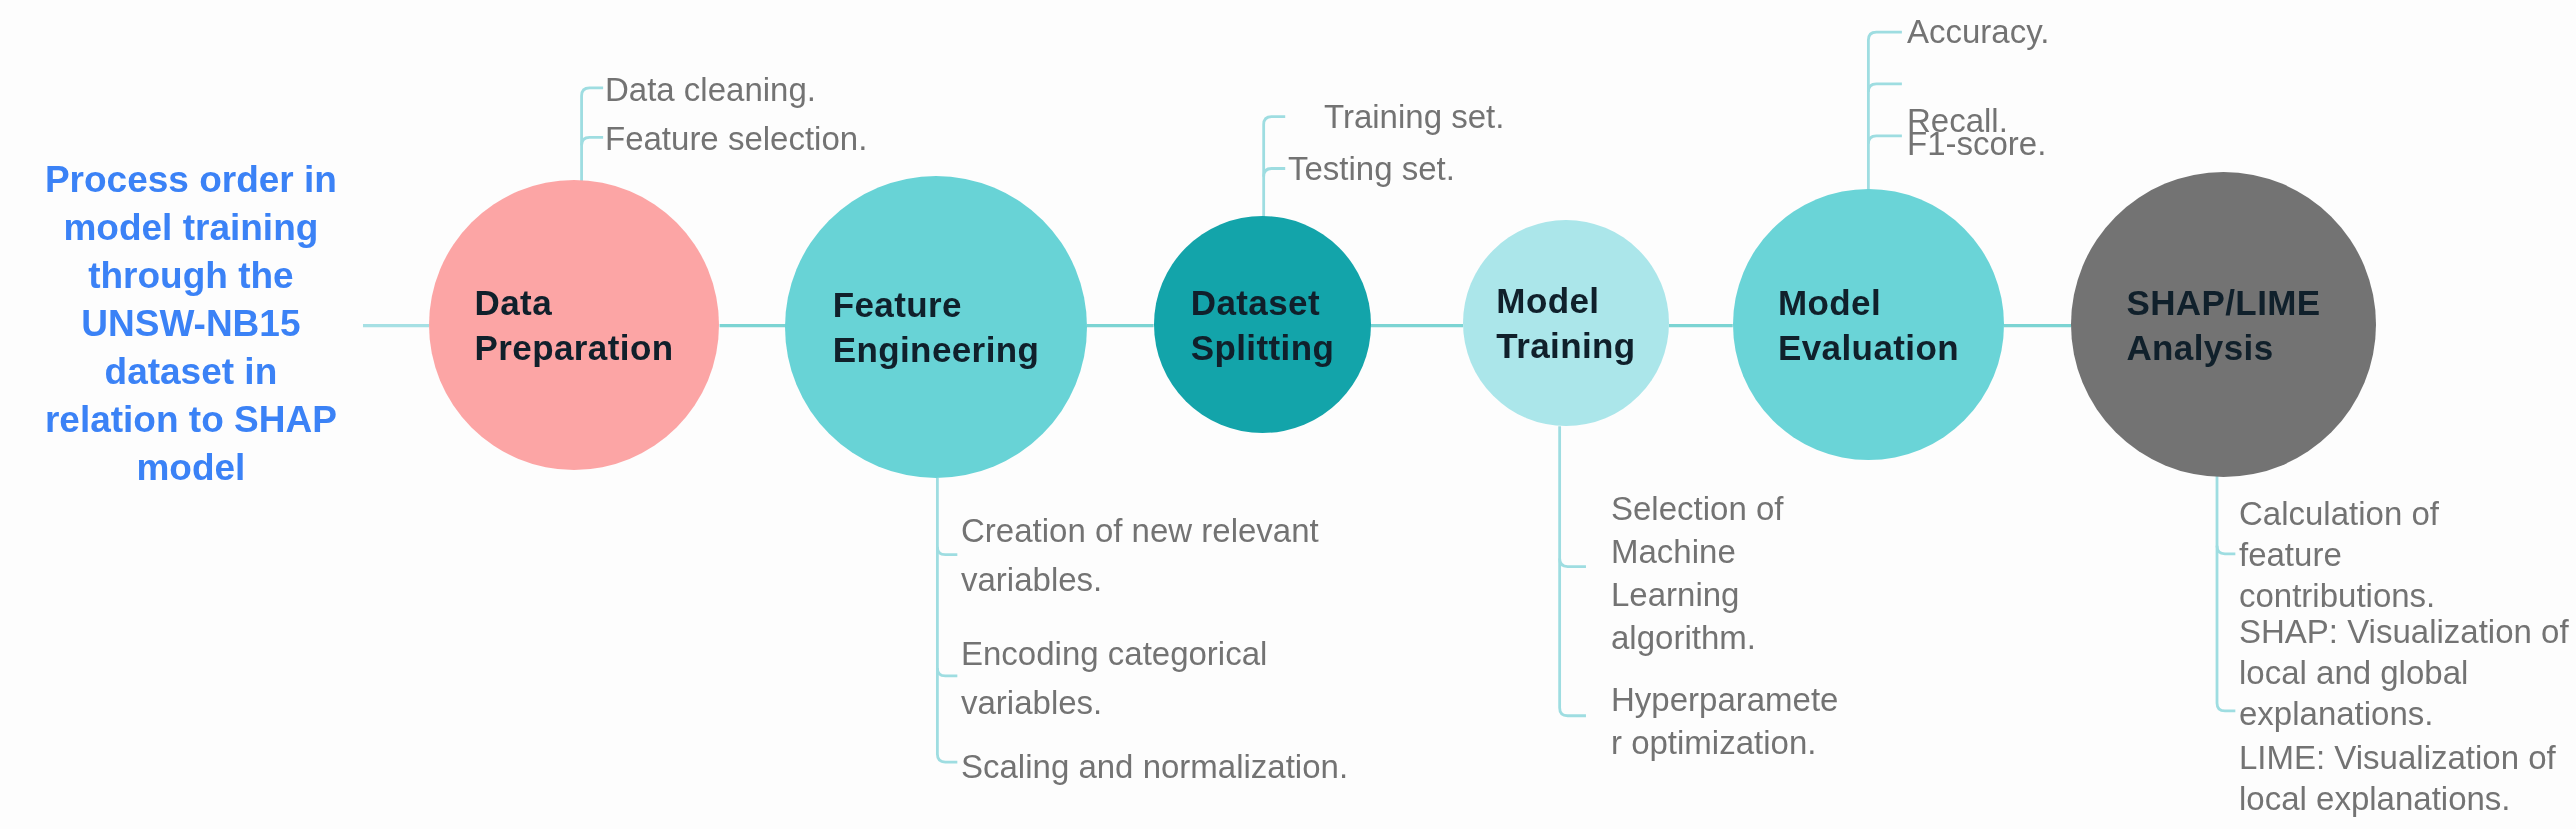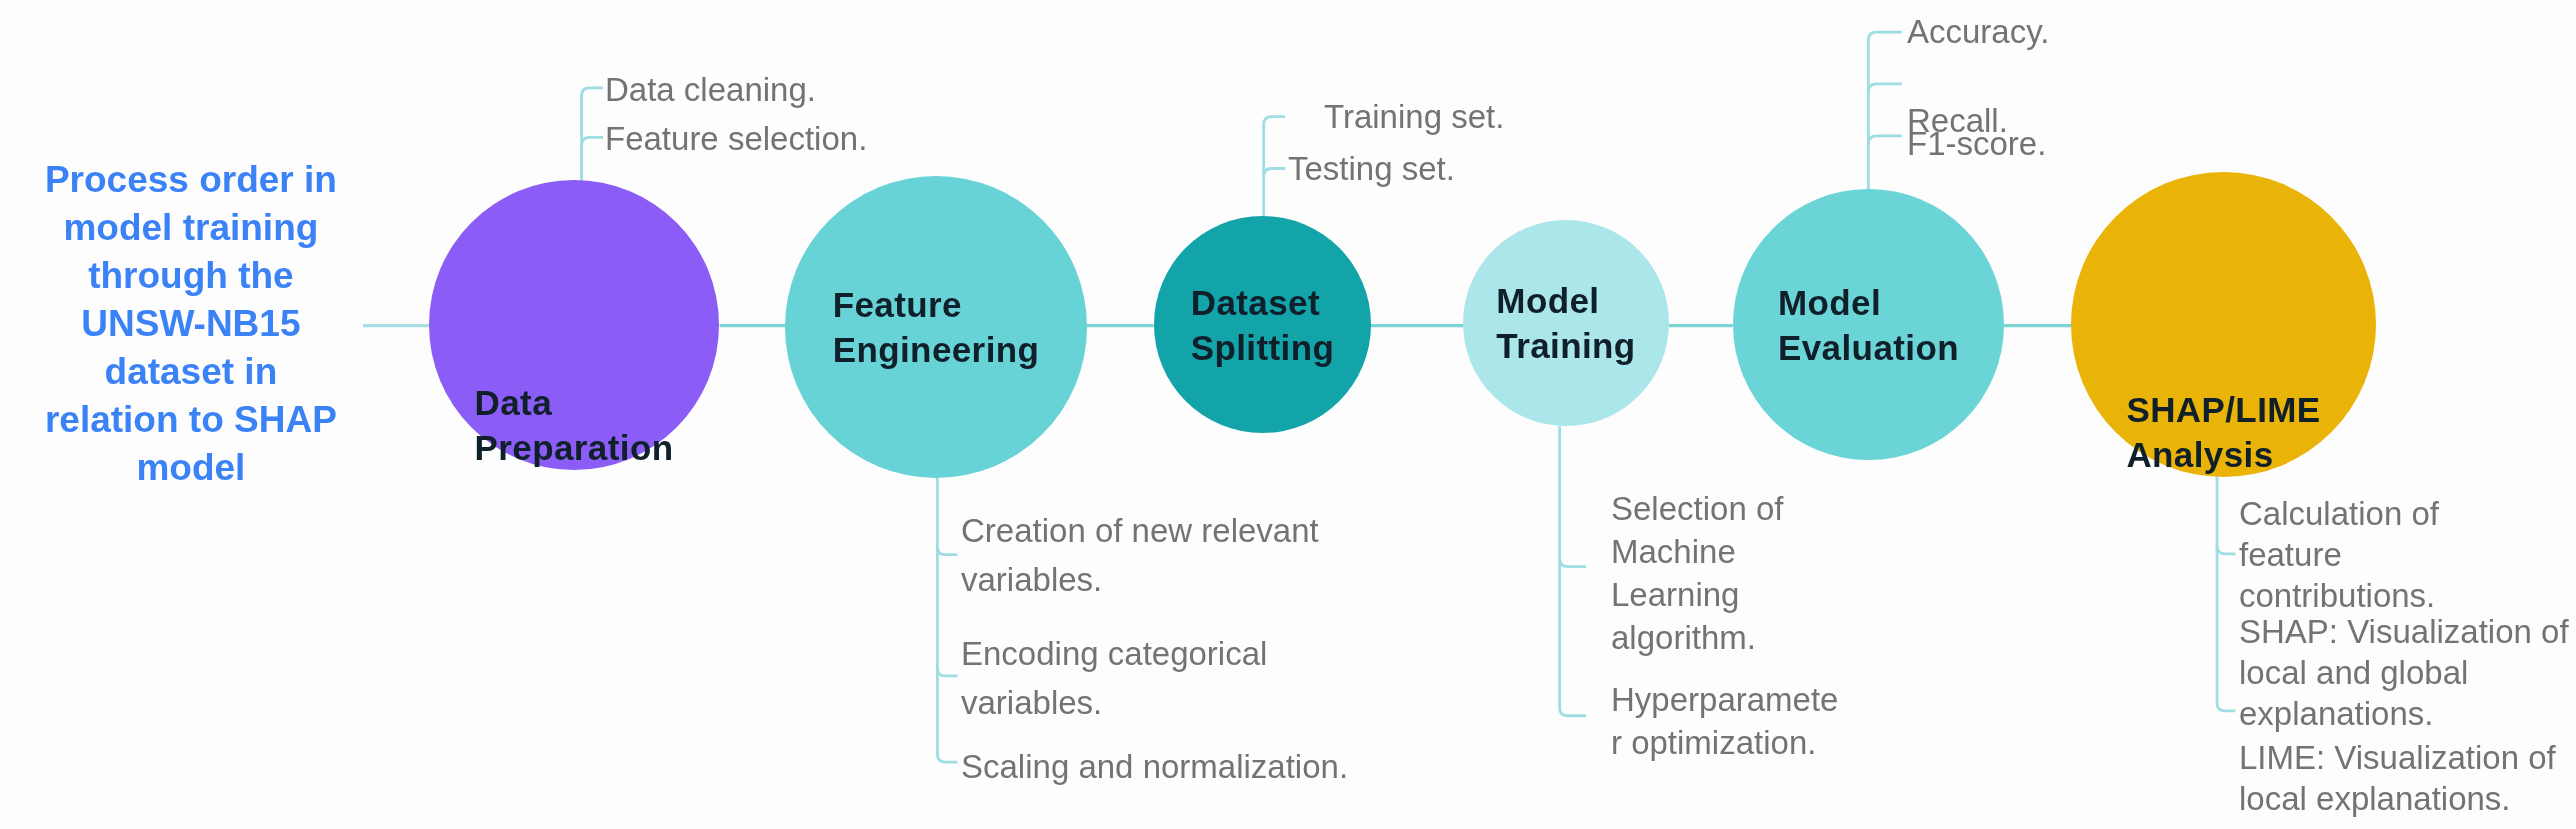--- a/index.html
+++ b/index.html
@@ -95,21 +95,21 @@
   </svg>
 
   <div class="title">Process order in
 model training
 through the
 UNSW-NB15
 dataset in
 relation to SHAP
 model</div>
 
-  <div class="circle" style="left: 429px; top: 180px; width: 290px; height: 290px; background-color: #8b5cf6; align-items: flex-end;">
+  <div class="circle" style="left: 429px; top: 180px; width: 290px; height: 290px; background-color: #fca5a5;">
     <div class="circle-label">Data
 Preparation</div>
   </div>
 
   <div class="circle" style="left: 785px; top: 176px; width: 302px; height: 302px; background-color: rgb(104, 211, 214);">
     <div class="circle-label">Feature
 Engineering</div>
   </div>
 
   <div class="circle" style="left: 1154px; top: 216px; width: 217px; height: 217px; background-color: rgb(19, 164, 170);">
@@ -120,21 +120,21 @@
   <div class="circle" style="left: 1463px; top: 220px; width: 206px; height: 206px; background-color: rgb(171, 230, 234);">
     <div class="circle-label">Model
 Training</div>
   </div>
 
   <div class="circle" style="left: 1733px; top: 189px; width: 271px; height: 271px; background-color: rgb(106, 212, 215);">
     <div class="circle-label">Model
 Evaluation</div>
   </div>
 
-  <div class="circle" style="left: 2071px; top: 172px; width: 305px; height: 305px; background-color: #eab308; align-items: flex-end;">
+  <div class="circle" style="left: 2071px; top: 172px; width: 305px; height: 305px; background-color: #737373;">
     <div class="circle-label">SHAP/LIME
 Analysis</div>
   </div>
 
   <div class="note" style="left:605px; top:68px;">Data cleaning.</div>
   <div class="note" style="left:605px; top:117px;">Feature selection.</div>
 
   <div class="note lh62" style="left:961px; top:506px;">Creation of new relevant
 variables.</div>
   <div class="note lh62" style="left:961px; top:629px;">Encoding categorical

